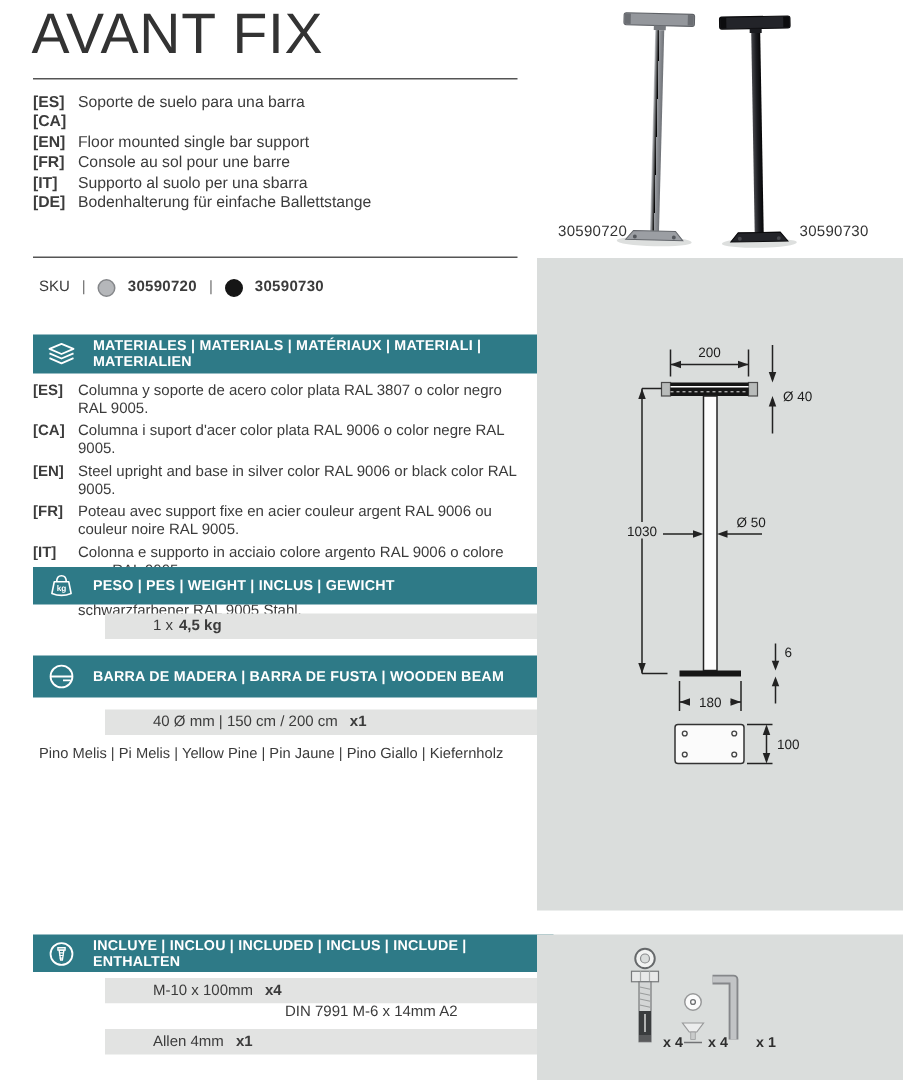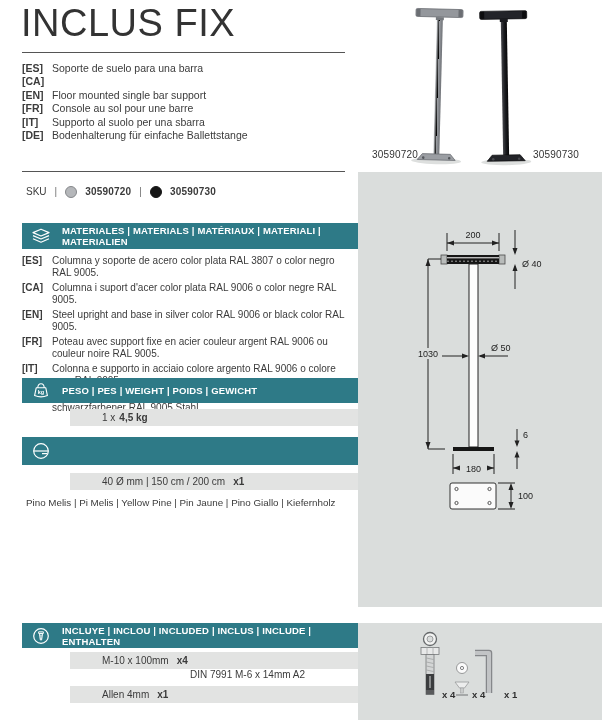--- a/index.html
+++ b/index.html
@@ -54,21 +54,21 @@
   .panel { background:#dadddc; }
   .photo-label { font-size:10px; color:#333; letter-spacing:.2px; }
 
   svg text { font-family:"Liberation Sans", sans-serif; }
   .dim-text { font-size:9px; fill:#1d1d1d; }
   .qty-text { font-size:9.5px; font-weight:bold; fill:#2e2e2e; }
 </style>
 </head>
 <body>
 
-<div class="abs title">INCLUS FIX</div>
+<div class="abs title">AVANT FIX</div>
 <div class="abs rule" style="top:52px"></div>
 
 <div class="abs desc-list">
   <div class="lang-row">
     <span class="lang-code">[ES]</span>
     <span>Soporte de suelo para una barra</span>
   </div>
   <div class="lang-row">
     <span class="lang-code">[CA]</span>
   </div>
@@ -141,37 +141,38 @@
 </div>
 
 <div class="abs teal" style="top:378px;height:25px">
   <span class="icon-box">
     <svg width="20" height="17" viewBox="0 0 20 17" fill="none" stroke="#fff" stroke-width="1.1">
       <path d="M6.8 6 Q6.8 1.8 10 1.8 Q13.2 1.8 13.2 6"></path>
       <path d="M5.2 5.8 H14.8 L16.4 13.6 Q10 16.2 3.6 13.6 Z" stroke-linejoin="round"></path>
       <text x="10" y="12.2" text-anchor="middle" font-size="5.5" fill="#fff" stroke="none" font-weight="bold">kg</text>
     </svg>
   </span>
-  <span class="ttl">PESO | PES | WEIGHT | POIDS | GEWICHT</span>
+  <span class="ttl">PESO | PES | WEIGHT | INCLUS | GEWICHT</span>
 </div>
 
 <div class="abs val-bar" style="top:409px">
   <span>1 x</span>
   <span class="b" style="margin-left:-4px">4,5 kg</span>
 </div>
 
 <div class="abs teal" style="top:437px;height:28px">
   <span class="icon-box">
     <svg width="20" height="18" viewBox="0 0 20 18" fill="none" stroke="#fff" stroke-width="1.2">
       <circle cx="10" cy="9" r="7.3"></circle>
       <line x1="2.7" y1="9" x2="17.3" y2="9"></line>
       <line x1="11" y1="11.6" x2="16.2" y2="11.6"></line>
     </svg>
   </span>
   <span class="ttl">
+    <div>BARRA DE MADERA | BARRA DE FUSTA | WOODEN BEAM</div>
   </span>
 </div>
 
 <div class="abs val-bar" style="top:473px">
   <span>40 Ø mm | 150 cm / 200 cm</span>
   <span class="b">x1</span>
 </div>
 
 <div class="abs wood-types">Pino Melis | Pi Melis | Yellow Pine | Pin Jaune | Pino Giallo | Kiefernholz</div>
 

